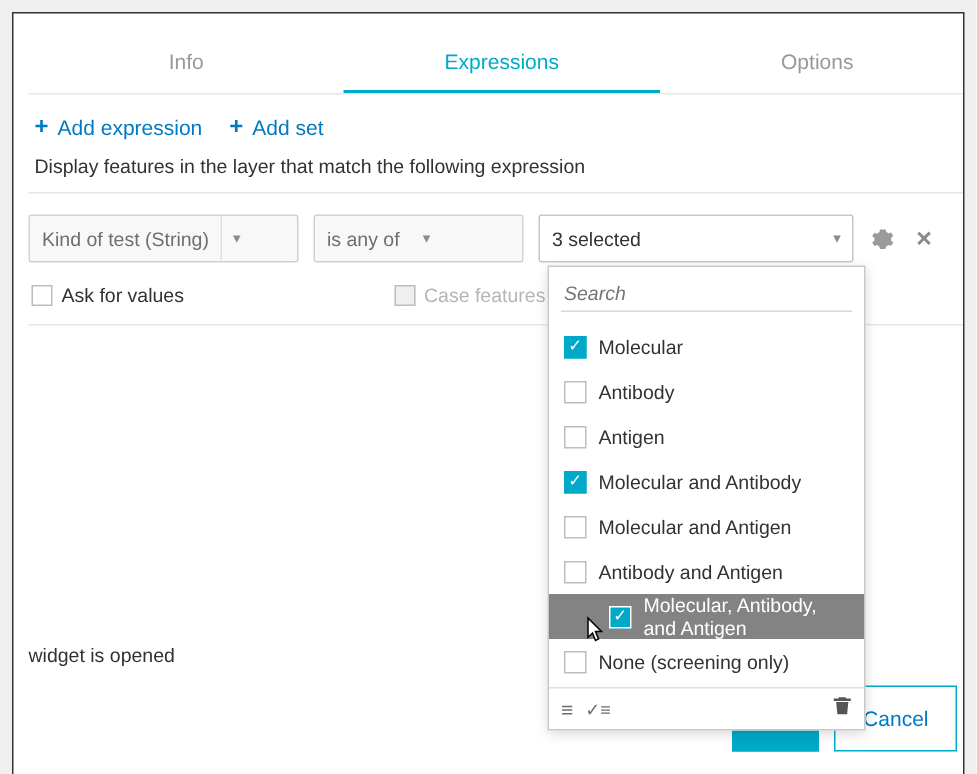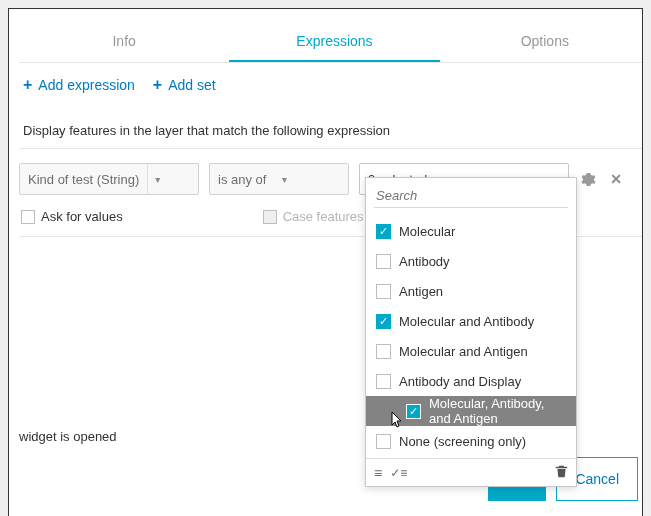--- a/index.html
+++ b/index.html
@@ -5,21 +5,21 @@
   * { box-sizing: border-box; margin: 0; padding: 0; font-family: "Avenir Next", "Segoe UI", Arial, sans-serif; }
   body { background: #f0f0f0; display:flex; justify-content:center; align-items:flex-start; padding:8px; }
   .frame { width: 651px; height:516px; background:#fff; border:1px solid #333; position:relative; overflow:hidden; }
   .panel { width:631px; height:496px; position:absolute; left:10px; top:10px; background:#fff; }
   .tabs { display:flex; height:44px; border-bottom:1px solid #e6e6e6; }
   .tab { flex:1; text-align:center; line-height:44px; font-size:14px; color:#999; cursor:pointer; }
   .tab.active { color:#00a9c7; border-bottom:2px solid #00a9c7; font-weight:500; }
   .toolbar { display:flex; gap:18px; padding:14px 4px 10px; align-items:center; }
   .add-link { color:#007ac2; font-size:14px; display:flex; align-items:center; gap:6px; cursor:pointer; font-weight:500; }
   .plus { color:#007ac2; font-weight:600; font-size:16px; line-height:1; }
-  .desc { font-size:13px; color:#323232; padding:0 4px 10px;margin-top:20px; }
+  .desc { font-size:13px; color:#323232; padding:0 4px 10px; }
   .hr { border:0; border-top:1px solid #e6e6e6; margin-bottom:14px; }
   .row { display:flex; gap:10px; align-items:center; padding:0 0 10px; }
   .dd { height:32px; border:1px solid #d1d1d1; background:#f8f8f8; border-radius:2px; display:flex; align-items:center; position:relative; font-size:13px; }
   .dd .label { padding:0 8px; color:#6e6e6e; }
   .dd .caret { width:20px; height:100%; border-left:1px solid #e0e0e0; display:flex; align-items:center; justify-content:center; color:#8a8a8a; }
   .dd-field { width:180px; }
   .dd-op { width:140px; }
   .dd-op .caret { border-left:none; }
   .dd-val { width:210px; background:#fff; border:1px solid #c7c7c7; }
   .dd-val .label { color:#323232; flex:1; }
@@ -145,21 +145,21 @@
           <div class="opt checked">
             <span class="cb"></span>
             <span>Molecular and Antibody</span>
           </div>
           <div class="opt">
             <span class="cb"></span>
             <span>Molecular and Antigen</span>
           </div>
           <div class="opt">
             <span class="cb"></span>
-            <span>Antibody and Display</span>
+            <span>Antibody and Antigen</span>
           </div>
           <div class="opt checked hover">
             <span class="cb"></span>
             <span>Molecular, Antibody, and Antigen</span>
             <span class="cursor"><svg width="18" height="20" viewBox="0 0 18 20">
                 <path d="M5 2 L5 15 L8 12 L10 17 L12 16 L10 11 L14 11 Z" fill="#fff" stroke="#000" stroke-width="1"></path>
               </svg></span>
           </div>
           <div class="opt">
             <span class="cb"></span>

